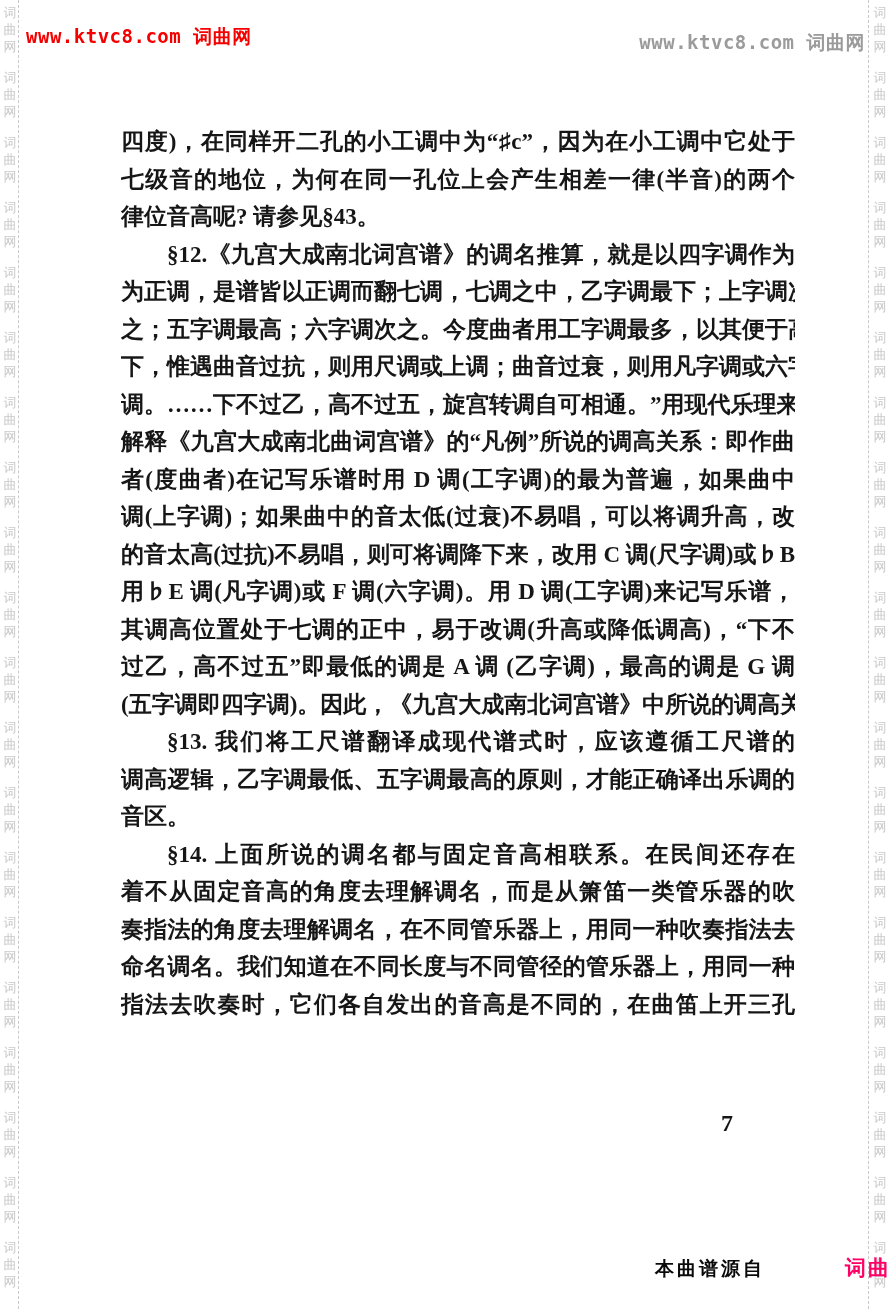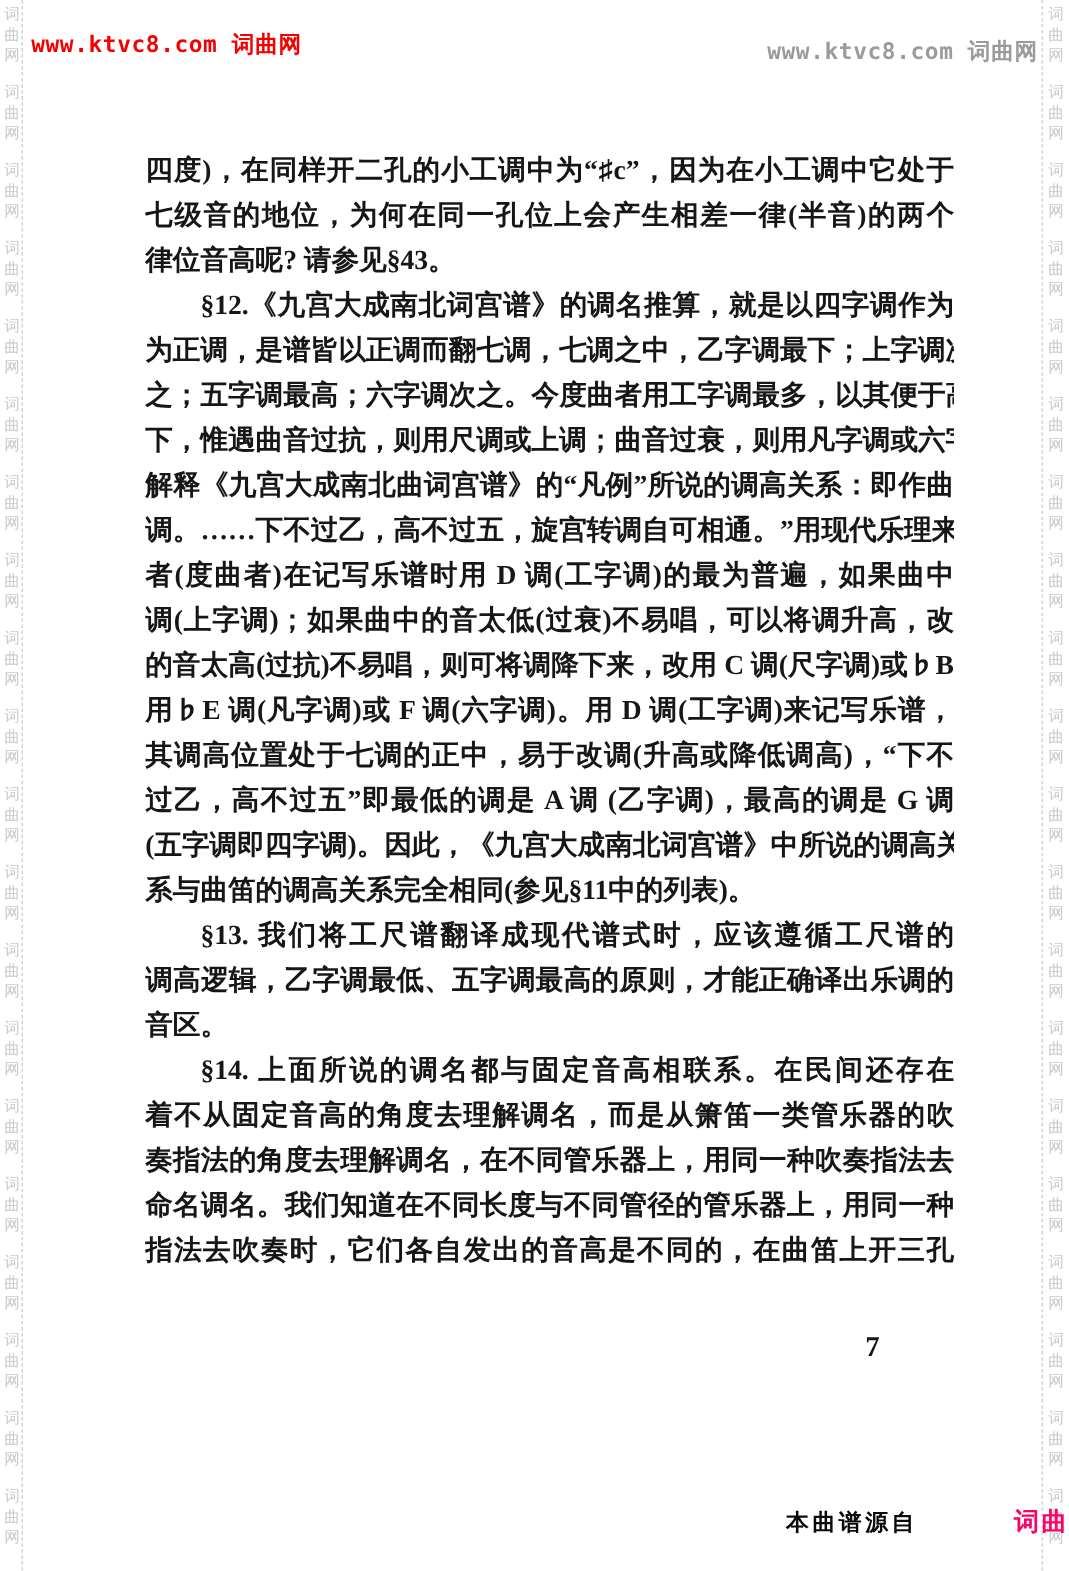--- a/index.html
+++ b/index.html
@@ -273,30 +273,29 @@
 <div class="wm-gray">www.ktvc8.com 词曲网</div>
 
 <div class="text-block" id="text-lines">
     <div class="line">四度)，在同样开二孔的小工调中为“♯c”，因为在小工调中它处于</div>
     <div class="line">七级音的地位，为何在同一孔位上会产生相差一律(半音)的两个</div>
     <div class="line end">律位音高呢? 请参见§43。</div>
     <div class="line indent">§12.《九宫大成南北词宫谱》的调名推算，就是以四字调作为</div>
     <div class="line">为正调，是谱皆以正调而翻七调，七调之中，乙字调最下；上字调次</div>
     <div class="line">之；五字调最高；六字调次之。今度曲者用工字调最多，以其便于高</div>
     <div class="line">下，惟遇曲音过抗，则用尺调或上调；曲音过衰，则用凡字调或六字</div>
+    <div class="line">调。……下不过乙，高不过五，旋宫转调自可相通。”用现代乐理来</div>
     <div class="line">解释《九宫大成南北曲词宫谱》的“凡例”所说的调高关系：即作曲</div>
-    <div class="line">调。……下不过乙，高不过五，旋宫转调自可相通。”用现代乐理来</div>
     <div class="line">者(度曲者)在记写乐谱时用 D 调(工字调)的最为普遍，如果曲中</div>
     <div class="line">调(上字调)；如果曲中的音太低(过衰)不易唱，可以将调升高，改</div>
     <div class="line">的音太高(过抗)不易唱，则可将调降下来，改用 C 调(尺字调)或♭B</div>
     <div class="line">用♭E 调(凡字调)或 F 调(六字调)。用 D 调(工字调)来记写乐谱，</div>
     <div class="line">其调高位置处于七调的正中，易于改调(升高或降低调高)，“下不</div>
     <div class="line">过乙，高不过五”即最低的调是 A 调 (乙字调)，最高的调是 G 调</div>
     <div class="line">(五字调即四字调)。因此，《九宫大成南北词宫谱》中所说的调高关</div>
-    <div class="line end">系与曲笛的调高关系完全相同(参见§11中的列表)。</div>
     <div class="line indent">§13. 我们将工尺谱翻译成现代谱式时，应该遵循工尺谱的</div>
     <div class="line">调高逻辑，乙字调最低、五字调最高的原则，才能正确译出乐调的</div>
     <div class="line end">音区。</div>
     <div class="line indent">§14. 上面所说的调名都与固定音高相联系。在民间还存在</div>
     <div class="line">着不从固定音高的角度去理解调名，而是从箫笛一类管乐器的吹</div>
     <div class="line">奏指法的角度去理解调名，在不同管乐器上，用同一种吹奏指法去</div>
     <div class="line">命名调名。我们知道在不同长度与不同管径的管乐器上，用同一种</div>
     <div class="line">指法去吹奏时，它们各自发出的音高是不同的，在曲笛上开三孔</div>
   </div>
 

